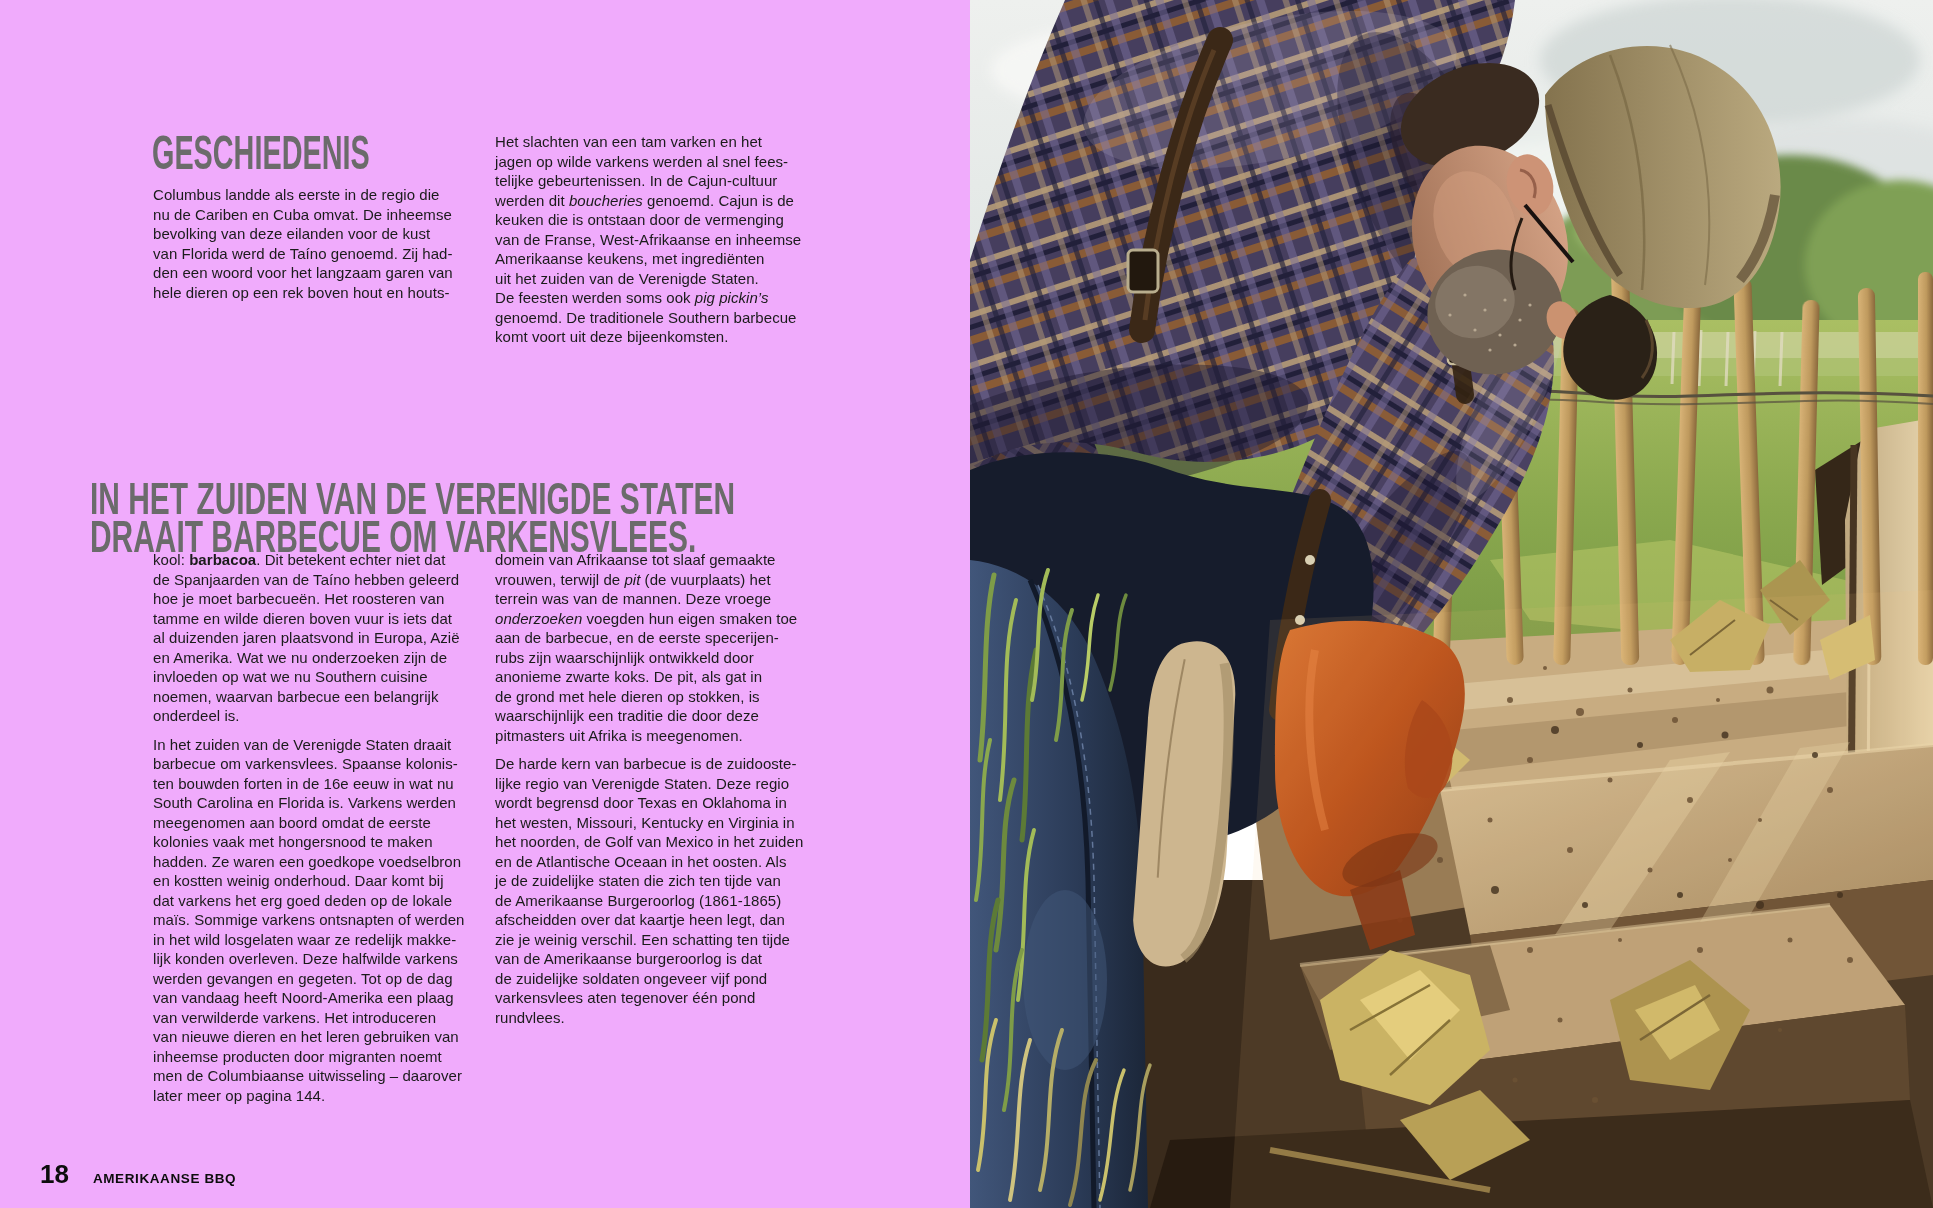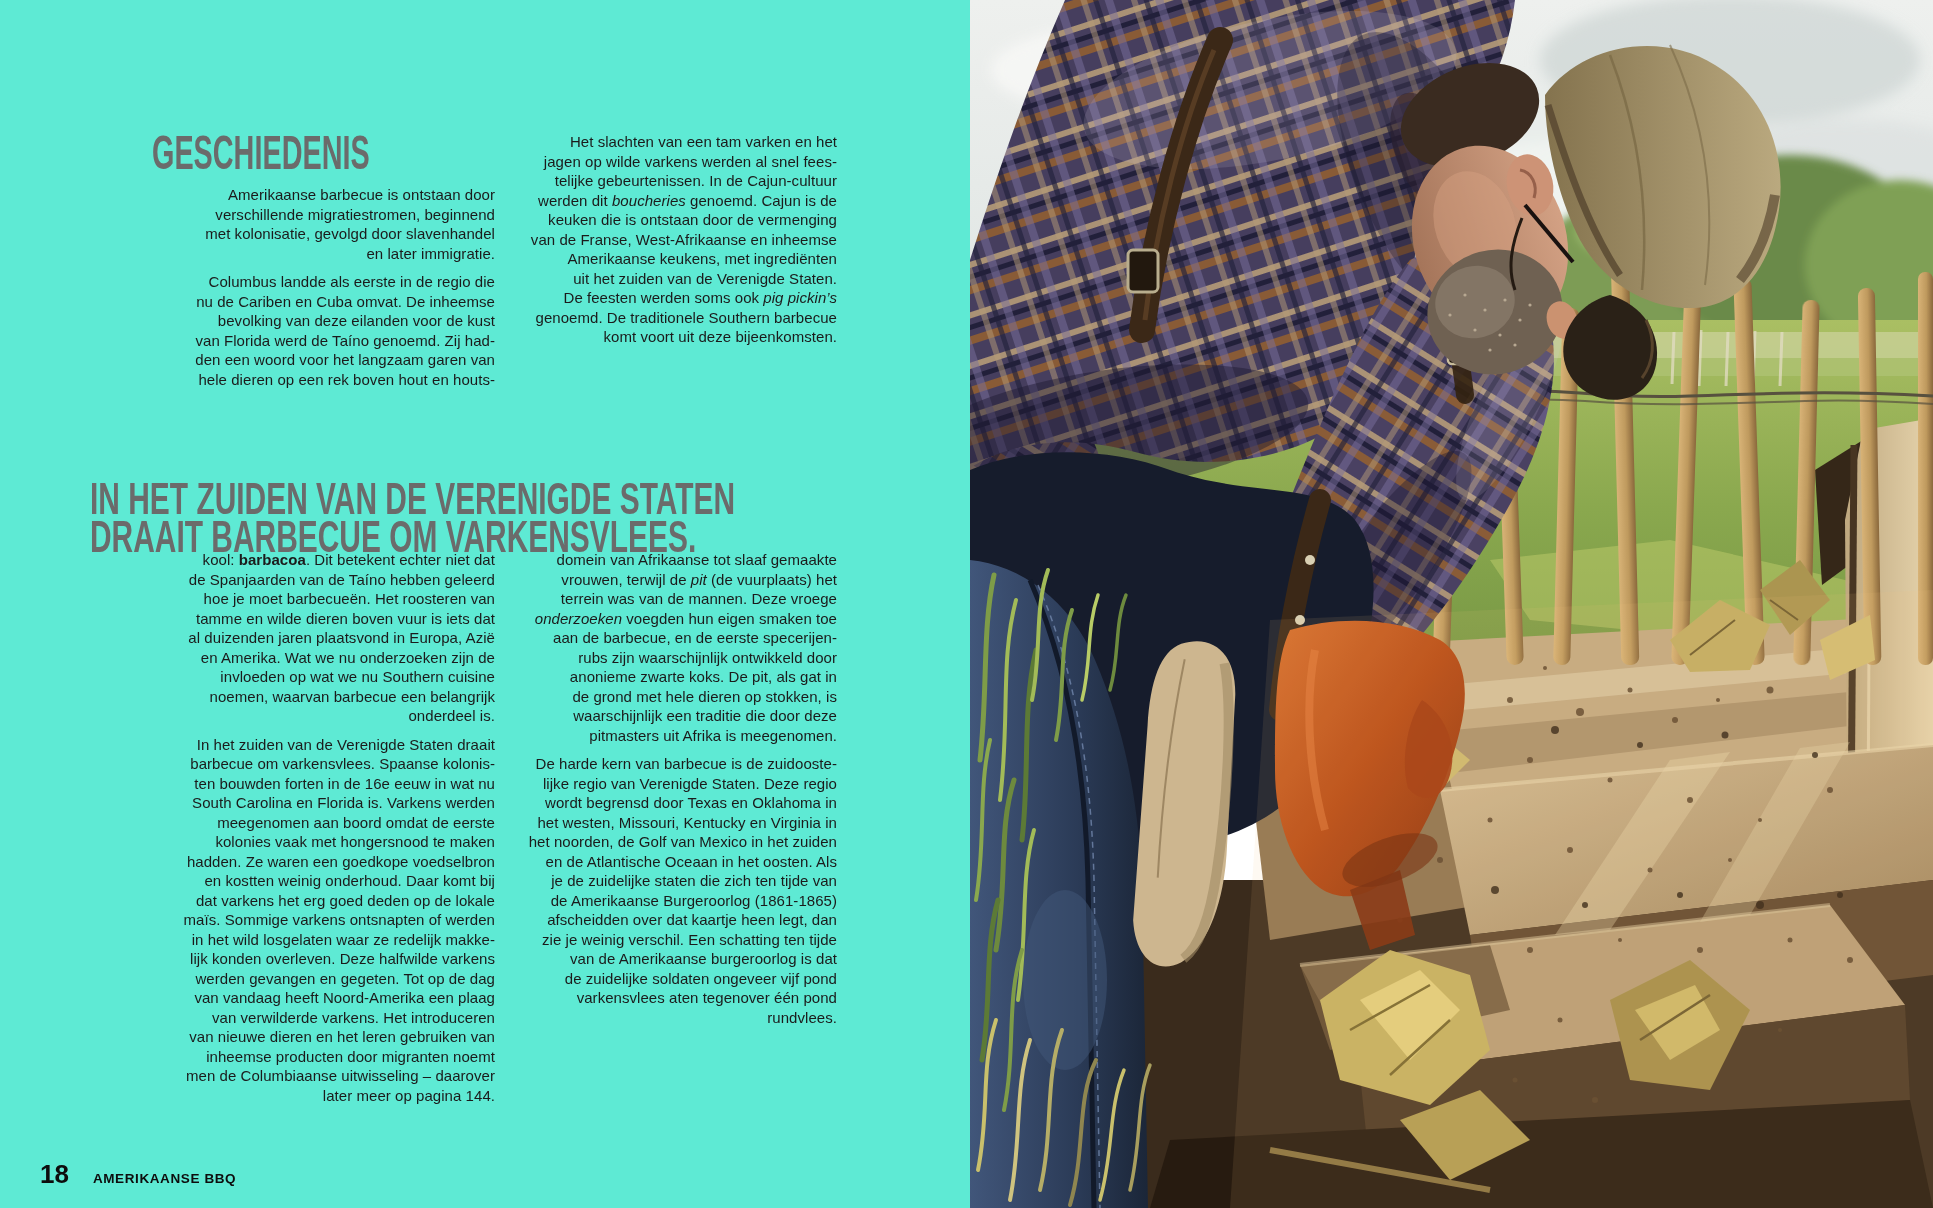--- a/index.html
+++ b/index.html
@@ -1,28 +1,28 @@
 <!DOCTYPE html>
 <html><head>
 <meta charset="utf-8">
 <style>
   html,body{margin:0;padding:0;background:#ffffff;}
   body{width:1933px;height:1208px;position:relative;overflow:hidden;
        font-family:"Liberation Sans", sans-serif;color:#1b1b1b;}
   .abs{position:absolute;}
   
-  .page-left{left:0;top:0;width:970px;height:1208px;background:#5eead4;}
+  .page-left{left:0;top:0;width:970px;height:1208px;background:#f0abfc;}
   .headline{color:#6b6b6b;font-weight:bold;white-space:nowrap;}
   .condensed{display:inline-block;transform-origin:0 50%;}
   .title{left:152px;top:127px;font-size:48px;line-height:52px;}
   .title .condensed{transform:scaleX(0.60);letter-spacing:0px;}
   .pullquote{left:90px;top:440px;margin-top:40px;}
   .pullquote .qline{font-size:44px;line-height:38px;height:38px;}
   .pullquote .condensed{transform:scaleX(0.68);}
-  .col{width:342px;font-size:15px;line-height:19.5px;letter-spacing:0.05px;text-align:right;}
+  .col{width:342px;font-size:15px;line-height:19.5px;letter-spacing:0.05px;}
   .col .para{white-space:pre-line;margin:0 0 9px 0;}
   .it{font-style:italic;}
   .bd{font-weight:bold;}
   .col1-top{left:153px;top:185px;}
   .col2-top{left:495px;top:132px;}
   .col1-bottom{left:153px;top:550px;}
   .col2-bottom{left:495px;top:550px;}
   .footer{left:40px;top:1159px;display:flex;align-items:baseline;color:#0d0d0d;}
   .pagenum{font-size:26px;font-weight:bold;}
   .booktitle{font-size:13.5px;font-weight:bold;letter-spacing:0.6px;margin-left:24px;}
@@ -31,24 +31,20 @@
   .page-right svg{display:block;}
 </style>
 </head>
 <body>
 
 <div class="abs page-left">
 
   <h1 class="abs title headline" style="margin:0;"><span class="condensed">GESCHIEDENIS</span></h1>
 
   <div class="abs col col1-top">
-      <p class="para"><span>Amerikaanse barbecue is ontstaan door
-verschillende migratiestromen, beginnend
-met kolonisatie, gevolgd door slavenhandel
-en later immigratie.</span></p>
       <p class="para"><span>Columbus landde als eerste in de regio die
 nu de Cariben en Cuba omvat. De inheemse
 bevolking van deze eilanden voor de kust
 van Florida werd de Taíno genoemd. Zij had-
 den een woord voor het langzaam garen van
 hele dieren op een rek boven hout en houts-</span></p>
     </div>
   <div class="abs col col2-top">
       <p class="para"><span>Het slachten van een tam varken en het
 jagen op wilde varkens werden al snel fees-

